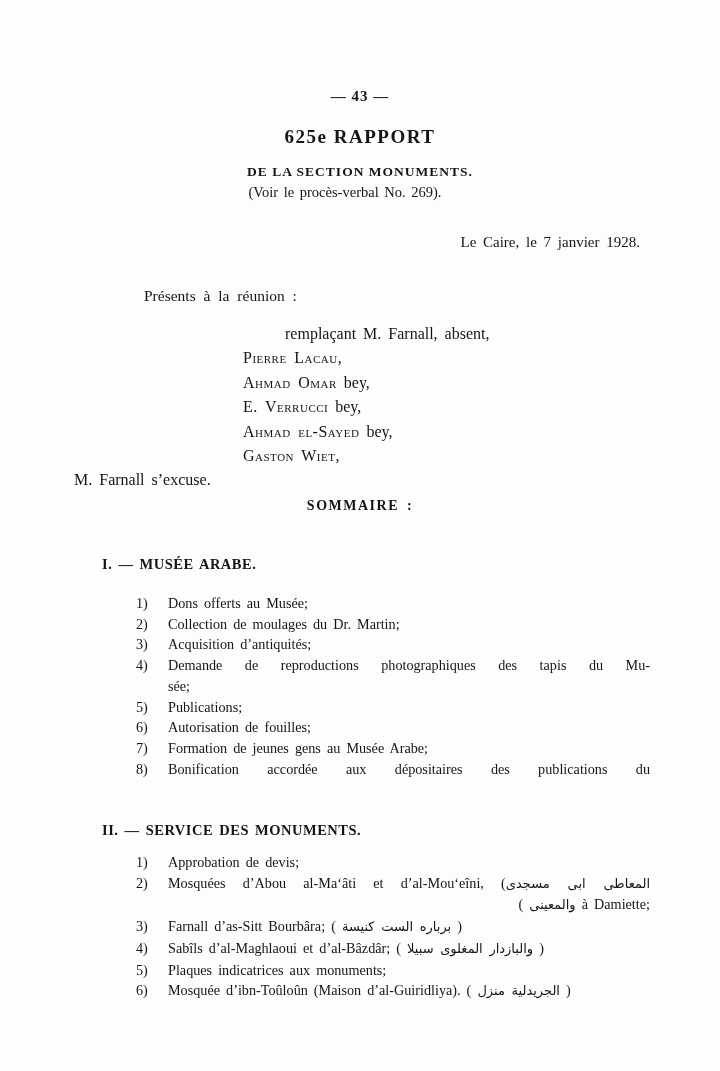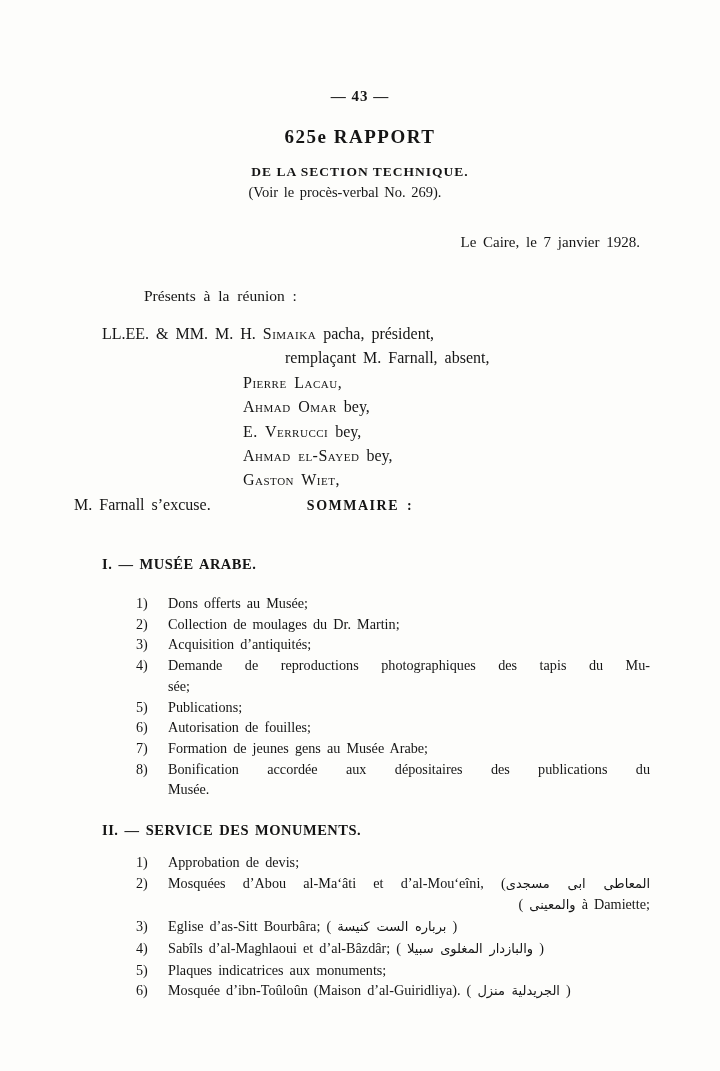--- a/index.html
+++ b/index.html
@@ -40,28 +40,27 @@
     font-size:13px;direction:ltr;unicode-bidi:isolate;
   }
 </style>
 </head>
 <body>
 
 <div class="page">
 
   <div class="abs centered pageno">— 43 —</div>
   <div class="abs centered title">625e RAPPORT</div>
-  <div class="abs centered subtitle">DE LA SECTION TECHNIQUE.</div>
+  <div class="abs centered subtitle">DE LA SECTION MONUMENTS.</div>
   <div class="abs reference">(Voir le procès-verbal No. 269).</div>
   <div class="abs dateline">Le Caire, le 7 janvier 1928.</div>
 
   <div class="abs presents">Présents à la réunion :</div>
 
   <div class="abs attendees">
-    <span class="att-line ind-l1"><span>LL.EE. &amp; MM.  M. H. </span><span class="sc">Simaika</span><span> pacha, président,</span></span>
     <span class="att-line ind-l2">remplaçant M. Farnall, absent,</span>
     <span class="att-line ind-name"><span class="sc">Pierre Lacau</span><span>,</span></span>
     <span class="att-line ind-name"><span class="sc">Ahmad Omar</span><span> bey,</span></span>
     <span class="att-line ind-name"><span class="sc">E. Verrucci</span><span> bey,</span></span>
     <span class="att-line ind-name"><span class="sc">Ahmad el-Sayed</span><span> bey,</span></span>
     <span class="att-line ind-name"><span class="sc">Gaston Wiet</span><span>,</span></span>
     <span class="att-line ind-exc">M. Farnall s’excuse.</span>
   </div>
 
   <div class="abs centered sommaire">SOMMAIRE :</div>
@@ -94,41 +93,40 @@
         <span class="num">6)</span>
         <span class="line">Autorisation de fouilles;</span>
       </div>
     <div class="item">
         <span class="num">7)</span>
         <span class="line">Formation de jeunes gens au Musée Arabe;</span>
       </div>
     <div class="item">
         <span class="num">8)</span>
         <span class="line jline">Bonification accordée aux dépositaires des publications du</span>
-        <span class="line">Musée.</span>
       </div>
   </div>
 
   <div class="abs sec-heading sec2-h">II. — SERVICE DES MONUMENTS.</div>
 
   <div class="abs list list2">
     <div class="item">
         <span class="num">1)</span>
         <span class="line">Approbation de devis;</span>
       </div>
 
     <div class="item">
       <span class="num">2)</span>
       <span class="line jline"><span>Mosquées d’Abou al-Ma‘âti et d’al-Mou‘eîni, (</span><span class="ar" dir="ltr">مسجدى ‎ابى ‎المعاطى</span></span>
       <span class="line outdent"><span>( </span><span class="ar" dir="ltr">والمعينى</span><span> à Damiette;</span></span>
     </div>
 
     <div class="item">
         <span class="num">3)</span>
-        <span class="line"><span>Eglise d’as-Sitt Bourbâra; ( </span><span class="ar" dir="ltr">كنيسة ‎الست ‎برباره</span><span> )</span></span>
+        <span class="line"><span>Farnall d’as-Sitt Bourbâra; ( </span><span class="ar" dir="ltr">كنيسة ‎الست ‎برباره</span><span> )</span></span>
       </div>
 
     <div class="item">
         <span class="num">4)</span>
         <span class="line"><span>Sabîls d’al-Maghlaoui et d’al-Bâzdâr; ( </span><span class="ar" dir="ltr">سبيلا ‎المغلوى ‎والبازدار</span><span> )</span></span>
       </div>
 
     <div class="item">
         <span class="num">5)</span>
         <span class="line">Plaques indicatrices aux monuments;</span>

